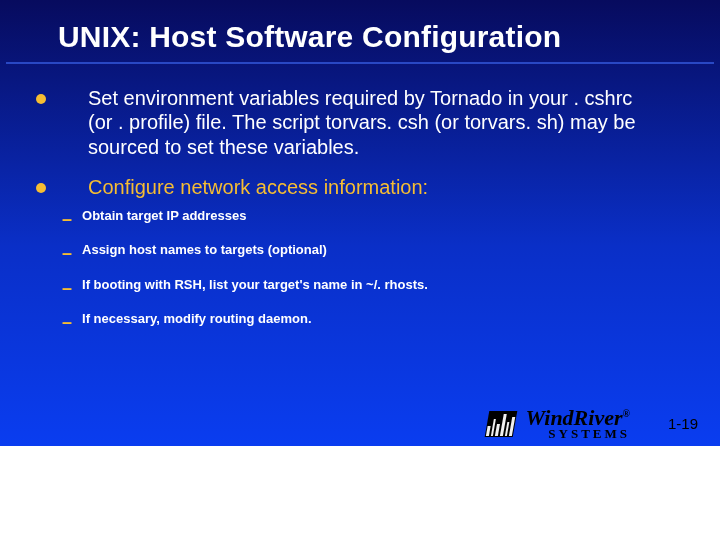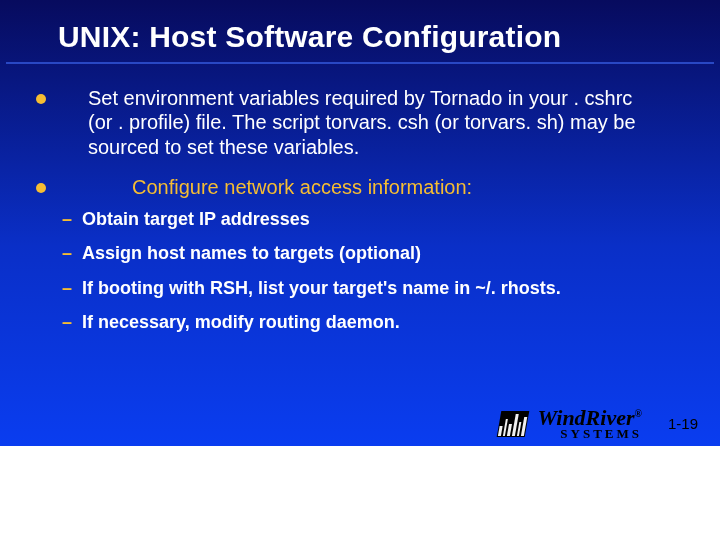--- a/index.html
+++ b/index.html
@@ -67,34 +67,34 @@
   .dash {
     color: #f6bd32;
     font-size: 18px;
     font-weight: bold;
     flex: 0 0 auto;
     margin-right: 10px;
     line-height: 1.25;
   }
   .stext {
     color: #ffffff;
-    font-size: 18px;
+    font-size: 13px;
     font-weight: bold;
     line-height: 1.25;
   }
   .footer {
     position: absolute;
     right: 22px;
     bottom: 14px;
     color: #000;
     font-size: 15px;
   }
   .logo-wrap {
     position: absolute;
-    right: 78px;
+    right: 90px;
     bottom: 6px;
     display: flex;
     align-items: center;
     gap: 11px;
   }
   .logo-bars {
     width: 28px;
     height: 26px;
     display: flex;
     gap: 2px;
@@ -140,21 +140,21 @@
   <div class="rule"></div>
 
   <div class="body">
 
     <div class="bullet">
       <div class="dot"></div>
       <div class="btext">Set environment variables required by Tornado in your . cshrc (or . profile) file. The script torvars. csh (or torvars. sh) may be sourced to set these variables.</div>
     </div>
 
 
-    <div class="bullet" style="margin-bottom:8px;gap:44px;">
+    <div class="bullet" style="margin-bottom:8px;">
       <div class="dot"></div>
       <div class="btext yellow">Configure network access information:</div>
     </div>
 
     <div class="subs">
       <div class="sub">
         <div class="dash">–</div>
         <div class="stext">Obtain target IP addresses</div>
       </div>
       <div class="sub">

